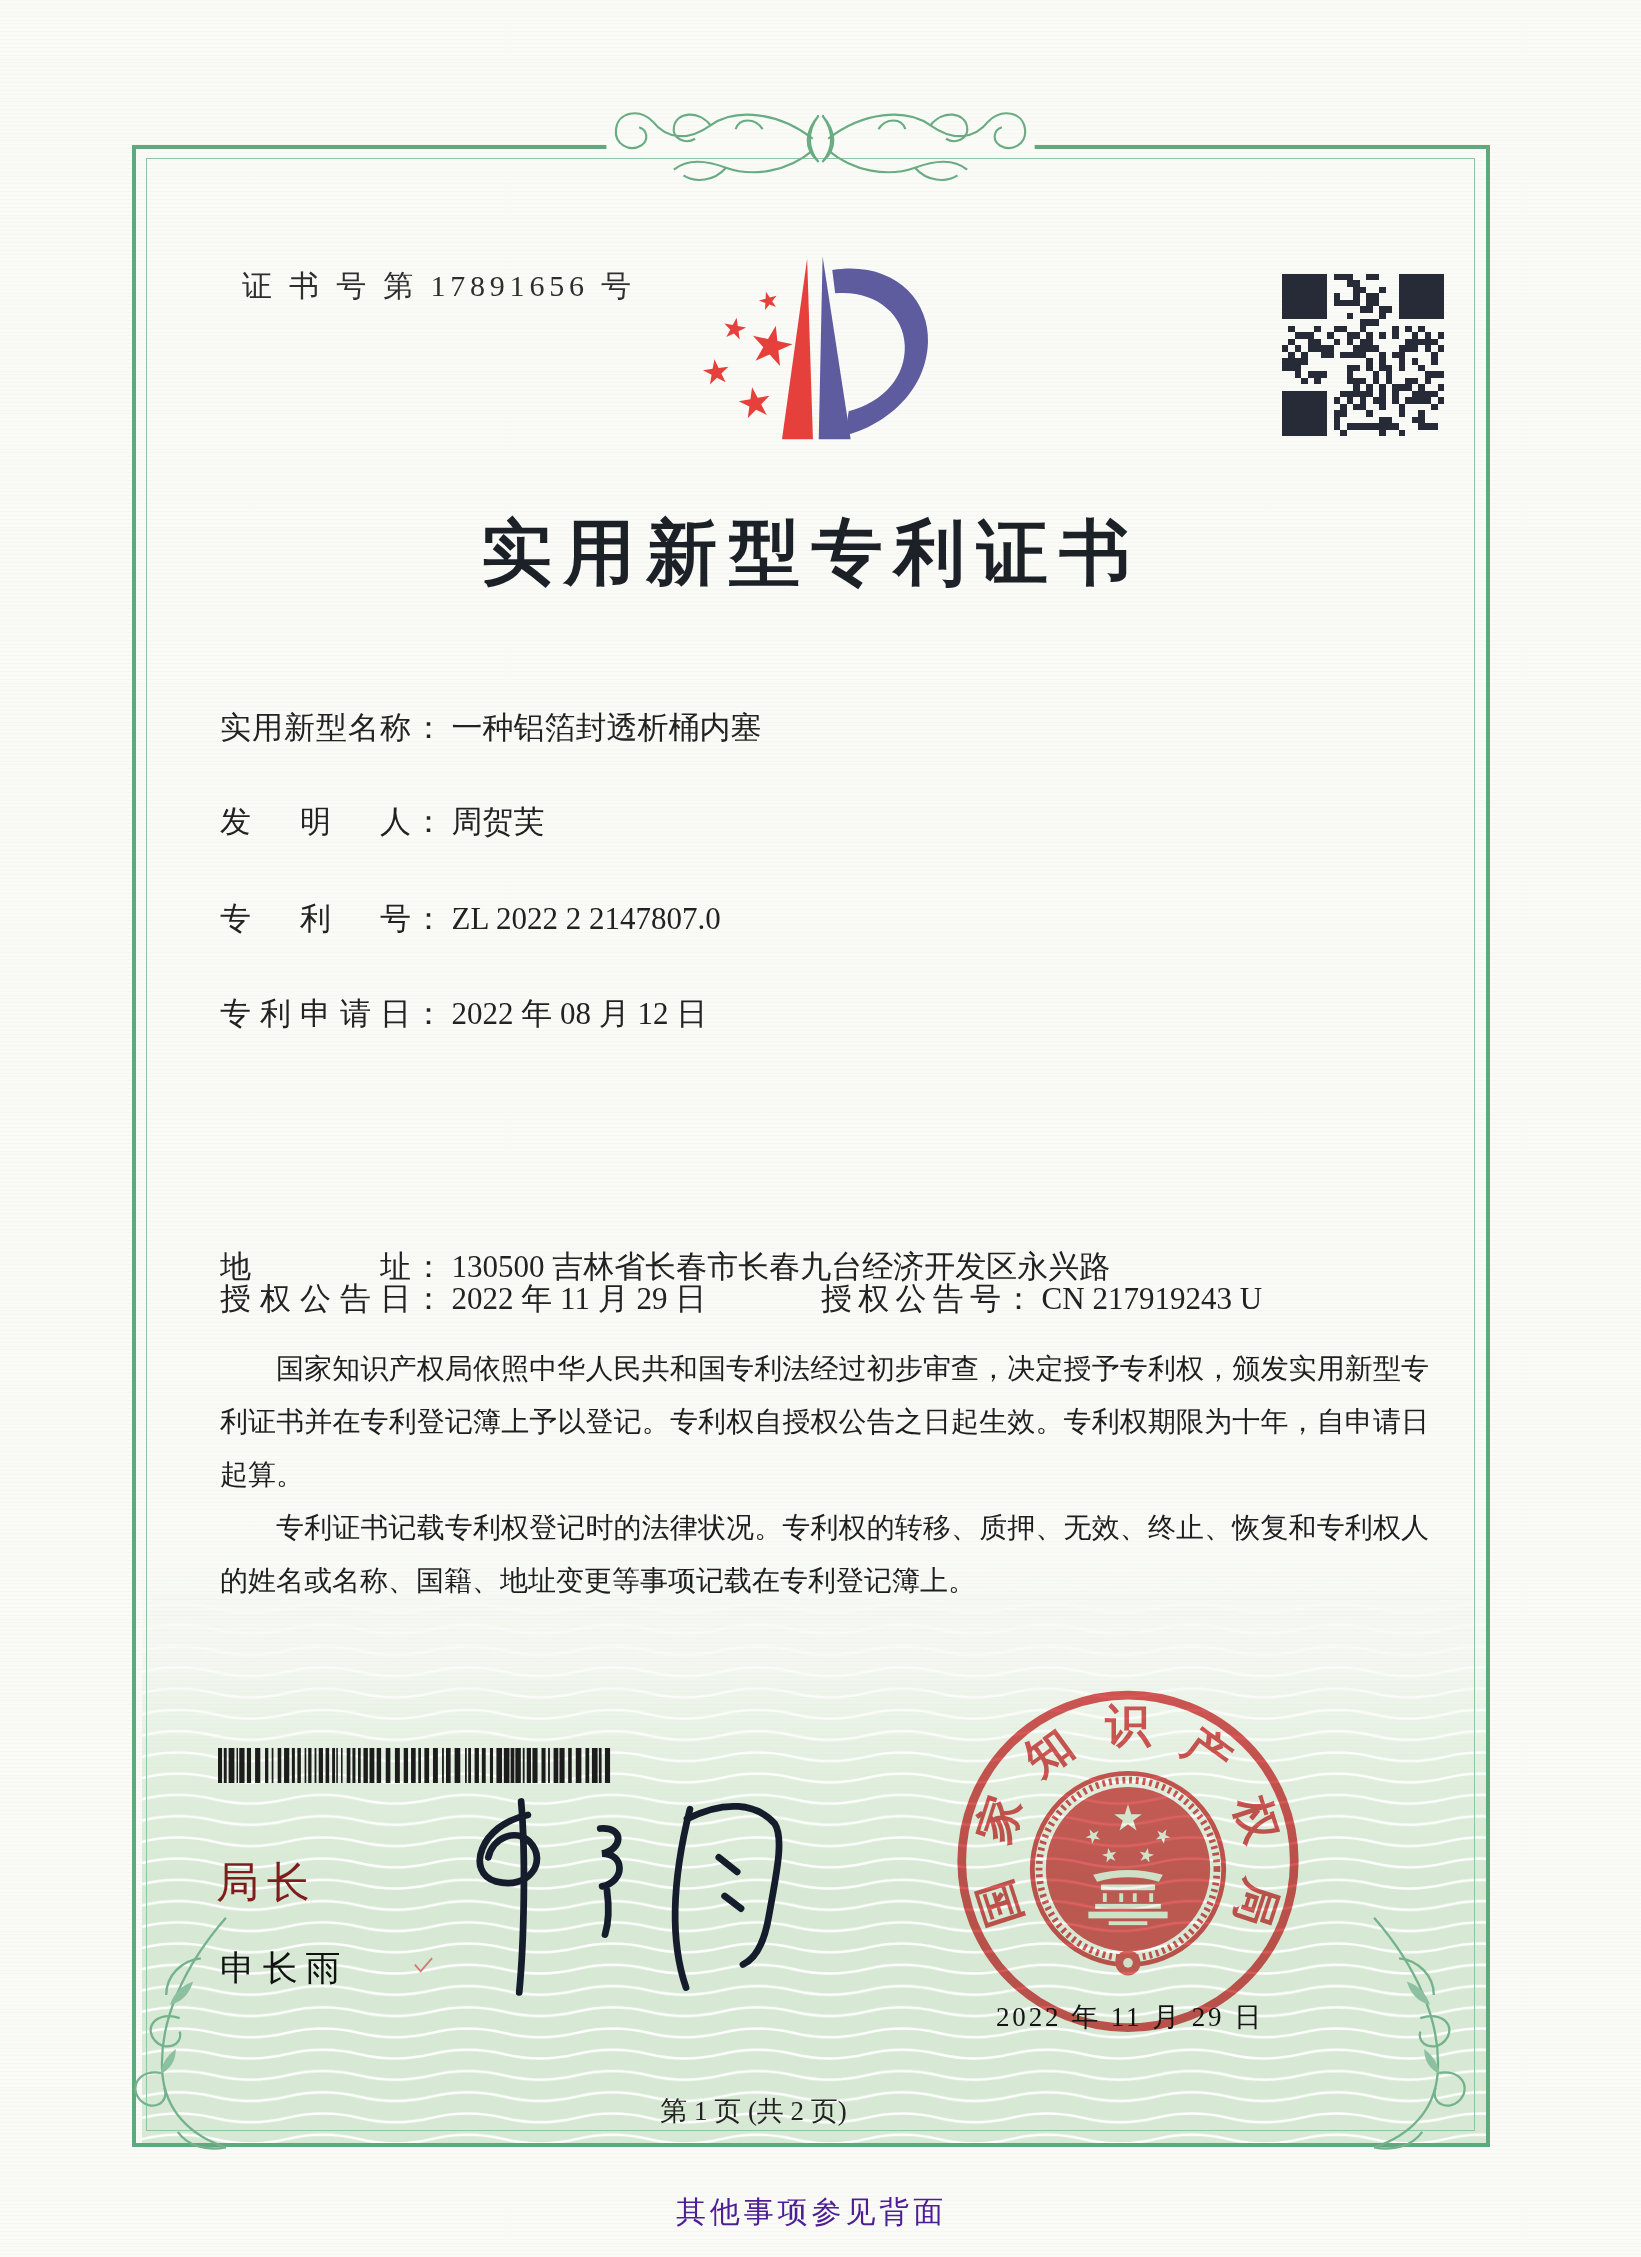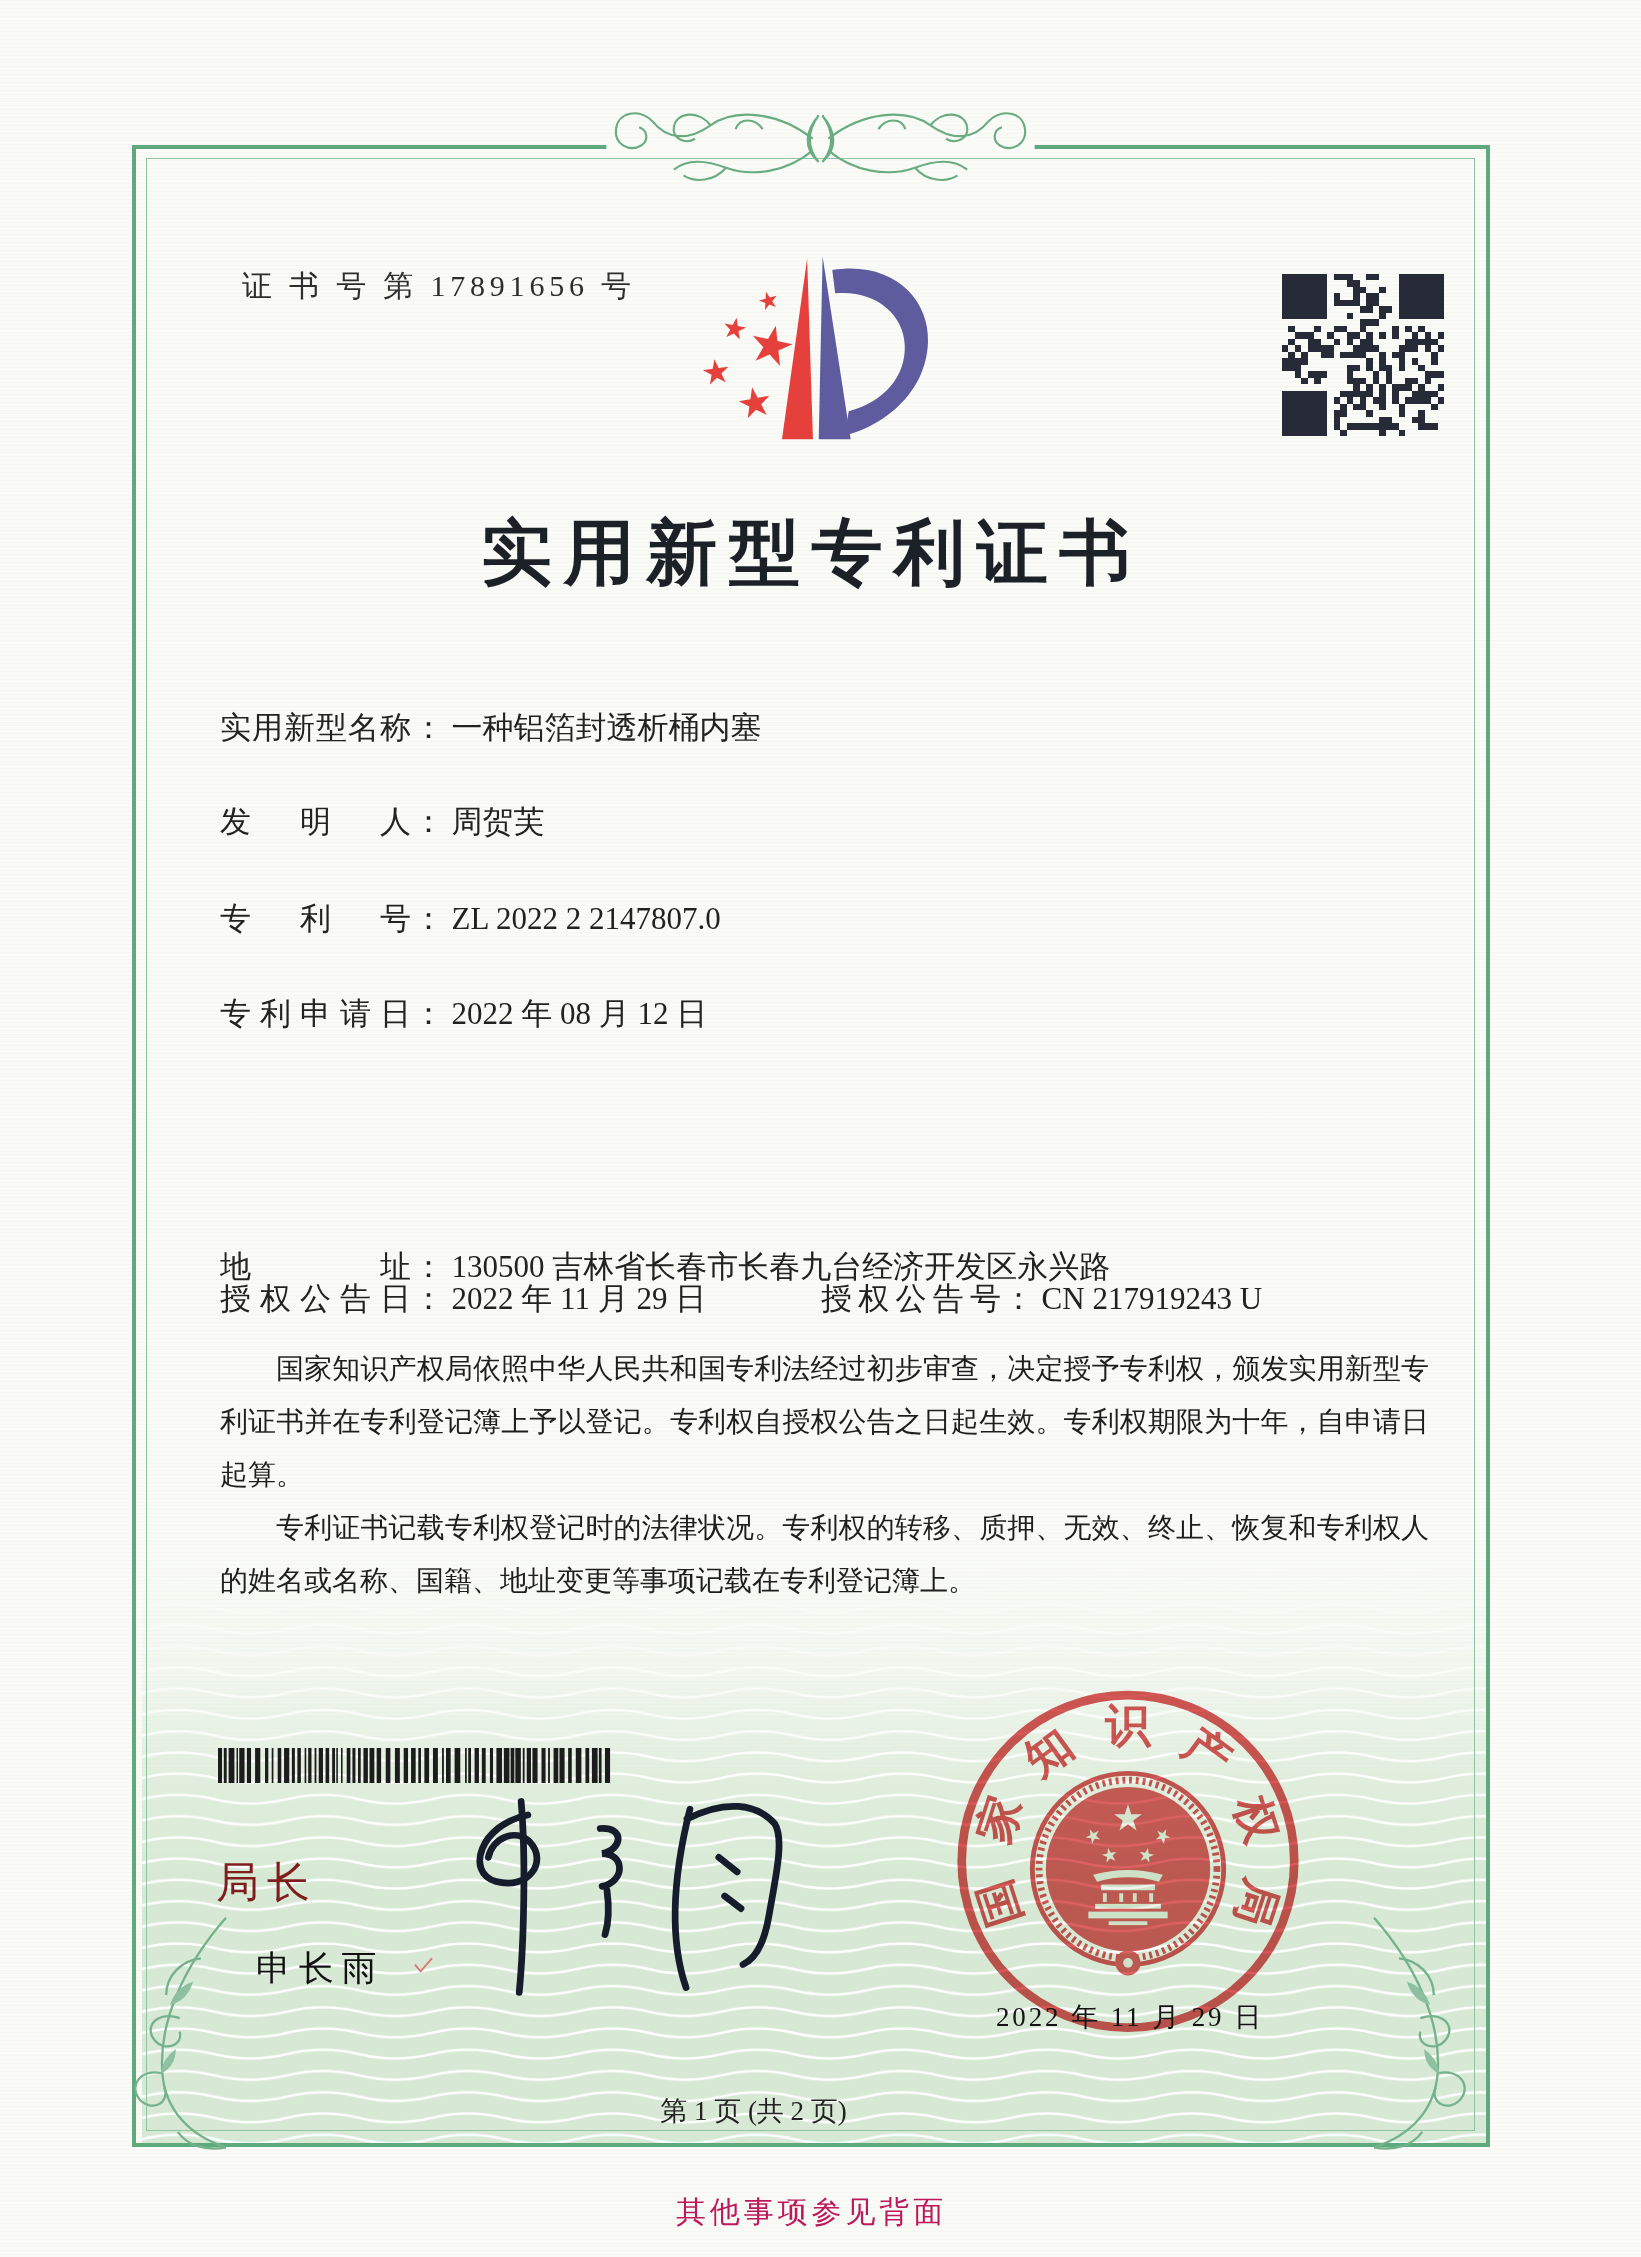--- a/index.html
+++ b/index.html
@@ -28,30 +28,30 @@
   .row .lab{display:inline-block;width:191px;text-align:justify;text-align-last:justify;word-break:keep-all;}
   .row .col{display:inline-block;margin:0 7.7px 0 1.9px;}
   .row2{left:821px;}
   .row2 .lab{width:180px;}
   .bodytext{position:absolute;left:220px;top:1342px;width:1209px;font-size:28px;line-height:53px;
     text-align:justify;color:#1e1e1e;z-index:3;}
   .bodytext p{margin:0;text-indent:2em;}
   .barcode{position:absolute;left:218px;top:1748px;z-index:3;}
   .barcode rect{fill:#1c1c1c;}
   .signer-title{position:absolute;left:216px;top:1854px;font-size:43px;letter-spacing:7.7px;color:#7f1d1d;z-index:3;}
-  .signer-name{position:absolute;left:220px;top:1945px;font-size:35px;letter-spacing:7.7px;color:#111;z-index:3;margin-left:36px;}
+  .signer-name{position:absolute;left:220px;top:1945px;font-size:35px;letter-spacing:7.7px;color:#111;z-index:3;}
   .signature{position:absolute;left:436px;top:1788px;z-index:4;}
   .checkmark{position:absolute;left:413px;top:1956px;z-index:4;}
   .seal{position:absolute;left:925px;top:1668px;z-index:4;mix-blend-mode:multiply;opacity:.95;}
   .seal-char{font-size:47px;font-weight:bold;fill:#d94f4f;text-anchor:middle;}
   .seal-date{position:absolute;left:966px;top:1999px;width:328px;text-align:center;
     font-size:27px;letter-spacing:2.9px;color:#141414;z-index:5;}
   .page-info{position:absolute;left:541px;top:2093px;width:425px;text-align:center;font-size:27px;color:#222;z-index:3;}
   .footer-note{position:absolute;left:132px;top:2192px;width:1359px;text-align:center;
-    font-size:30px;letter-spacing:3.9px;color:#be185d;z-index:3;}
+    font-size:30px;letter-spacing:3.9px;color:#4c1d95;z-index:3;}
 </style>
 </head>
 <body>
 
 <div class="page">
 
   <svg class="band" width="1345" height="589" viewBox="0 0 1393 610">
     <defs>
       <pattern id="wv" width="150" height="22" patternUnits="userSpaceOnUse">
         <path d="M0 12 Q37.5 3 75 12 T150 12" fill="none" stroke="#ffffff" stroke-width="2.4"></path>

